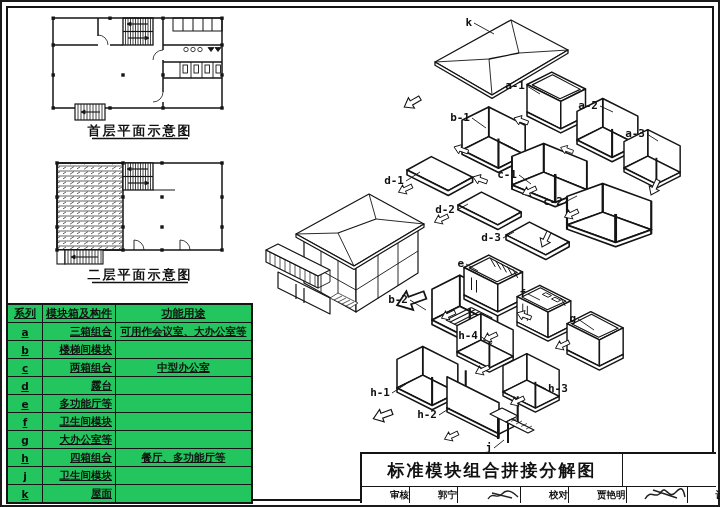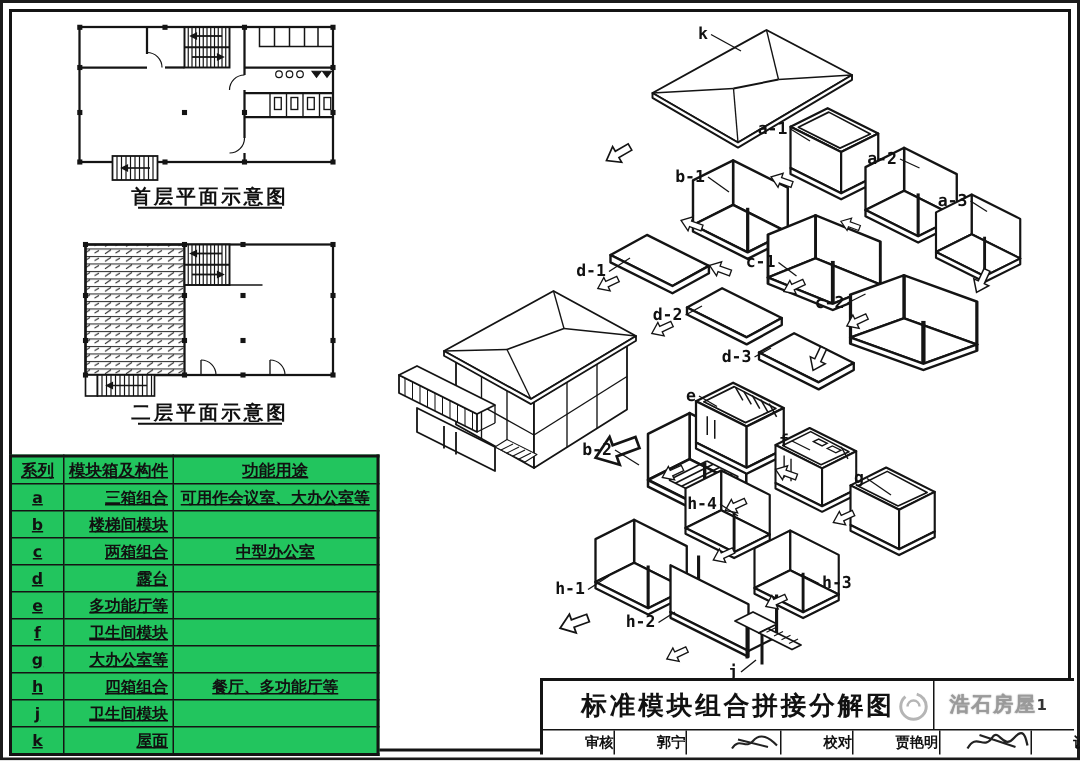--- a/index.html
+++ b/index.html
@@ -498,30 +498,20 @@
           <td class="c-series">k</td>
           <td class="c-module">屋面</td>
           <td class="c-func"></td>
         </tr>
   </tbody>
     </table>
 
   <div class="tblock">
     <div class="tb-row1">
       <div class="tb-title">标准模块组合拼接分解图</div>
-      <div class="tb-wm">
-        <span class="wm-logo">
-          <svg width="24" height="22" viewBox="0 0 24 22" style="position:static;">
-            <circle cx="12" cy="11" r="8.5" fill="none" stroke="#b5b5b5" stroke-width="2" stroke-dasharray="34 8"></circle>
-            <path d="M8,11 a4,4 0 0 1 8,0" fill="none" stroke="#b5b5b5" stroke-width="1.6"></path>
-          </svg>
-        </span>
-        <span class="wm-text">浩石房屋</span>
-        <span class="wm-suffix">1</span>
-      </div>
     </div>
     <div class="tb-row2">
       <div class="tb-cell" style="width:22px">审核</div>
       <div class="tb-cell" style="width:29px">郭宁</div>
       <div class="tb-cell sig" style="width:37px">
         <svg width="34" height="13" viewBox="0 0 34 13">
             <path d="M2,10 C7,2 11,11 16,5 S27,3 32,8 M6,4 L26,9" fill="none" stroke="#222" stroke-width="1.4"></path>
           </svg>
       </div>
       <div class="tb-cell" style="width:22px">校对</div>

